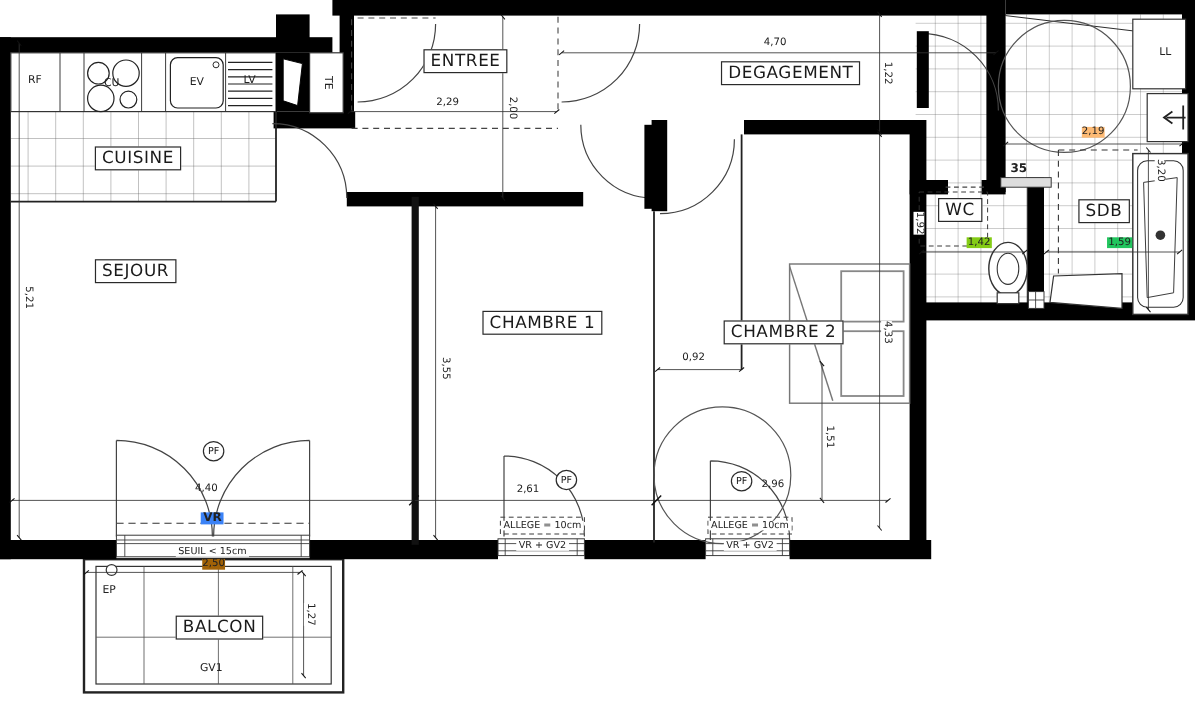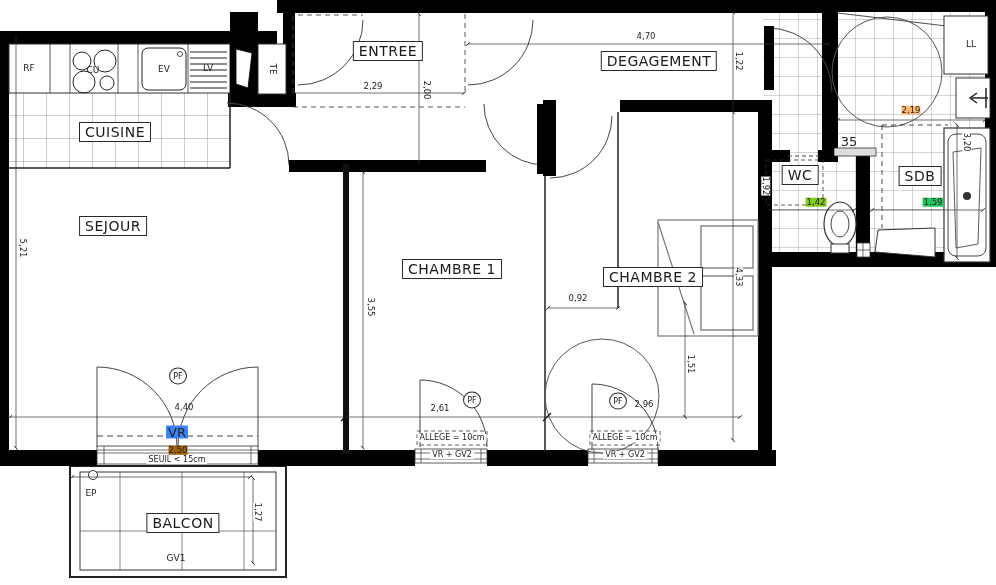--- a/index.html
+++ b/index.html
@@ -4,21 +4,21 @@
 <style>
   html,body{margin:0;padding:0;background:#fff;}
   #plan{position:relative;width:996px;height:585px;background:#fff;overflow:hidden;
         font-family:"DejaVu Sans","Liberation Sans",sans-serif;color:#1a1a1a;}
   #linework{position:absolute;left:0;top:0;}
   .lbl{position:absolute;transform:translate(-50%,-50%);white-space:nowrap;line-height:1;}
   .lbl.v{transform:translate(-50%,-50%) rotate(90deg);}
   .room{border:1.2px solid #2a2a2a;background:#fff;padding:2px 5px;font-size:14px;letter-spacing:.5px;}
   .dim{font-size:8.5px;color:#222;}
   .eq{font-size:9px;color:#222;}
-  .tiny{font-size:13px;color:#222;}
+  .tiny{font-size:10px;color:#222;font-weight:bold;}
   .pf{border:1px solid #2a2a2a;border-radius:50%;width:16px;height:15px;display:flex;
       align-items:center;justify-content:center;font-size:8px;background:#fff;}
   .note{font-size:8px;color:#222;background:#fff;padding:0 2px;}
 </style>
 </head>
 <body>
 
 <div id="plan">
 
 <svg id="linework" width="996" height="585" viewBox="0 0 996 585">
@@ -233,19 +233,19 @@
 <span class="lbl dim" style="left:911px;top:110px;background:#fdba74">2,19</span>
 <span class="lbl dim v" style="left:967px;top:142px;background:#fff">3,20</span>
 <span class="lbl dim v" style="left:23px;top:248px">5,21</span>
 <span class="lbl dim v" style="left:371px;top:307px">3,55</span>
 <span class="lbl dim" style="left:578px;top:298px">0,92</span>
 <span class="lbl dim v" style="left:739px;top:277px;background:#fff">4,33</span>
 <span class="lbl dim v" style="left:691px;top:364px">1,51</span>
 <span class="lbl dim" style="left:816px;top:202px;background:#84cc16;padding:0 1px">1,42</span>
 <span class="lbl dim" style="left:933px;top:202px;background:#22c55e;padding:0 1px">1,59</span>
 <span class="lbl dim v" style="left:766px;top:186px;background:#fff">1,92</span>
-<span class="lbl dim" style="left:184px;top:407px">4,40</span>
+<span class="lbl dim" style="left:172px;top:407px">4,40</span>
 <span class="lbl dim" style="left:440px;top:408px">2,61</span>
 <span class="lbl dim" style="left:644px;top:404px">2,96</span>
-<span class="lbl dim" style="left:178px;top:450px;background:#a16207">2,50</span>
+<span class="lbl dim" style="left:178px;top:470px;background:#a16207">2,50</span>
 <span class="lbl dim v" style="left:258px;top:512px;background:#fff">1,27</span>
 
 </div>
 
 </body></html>

